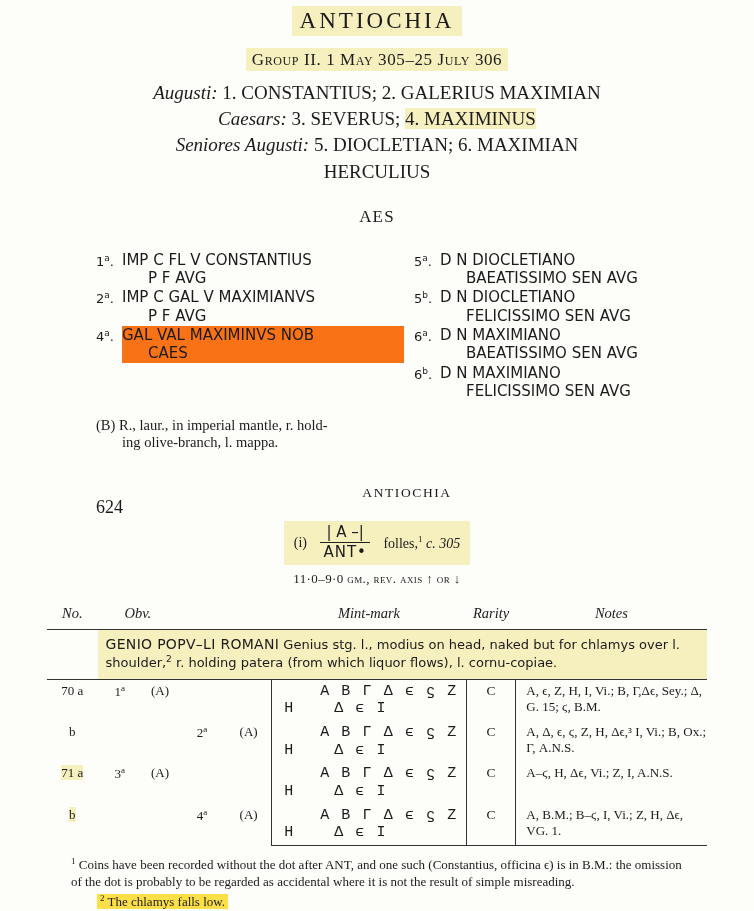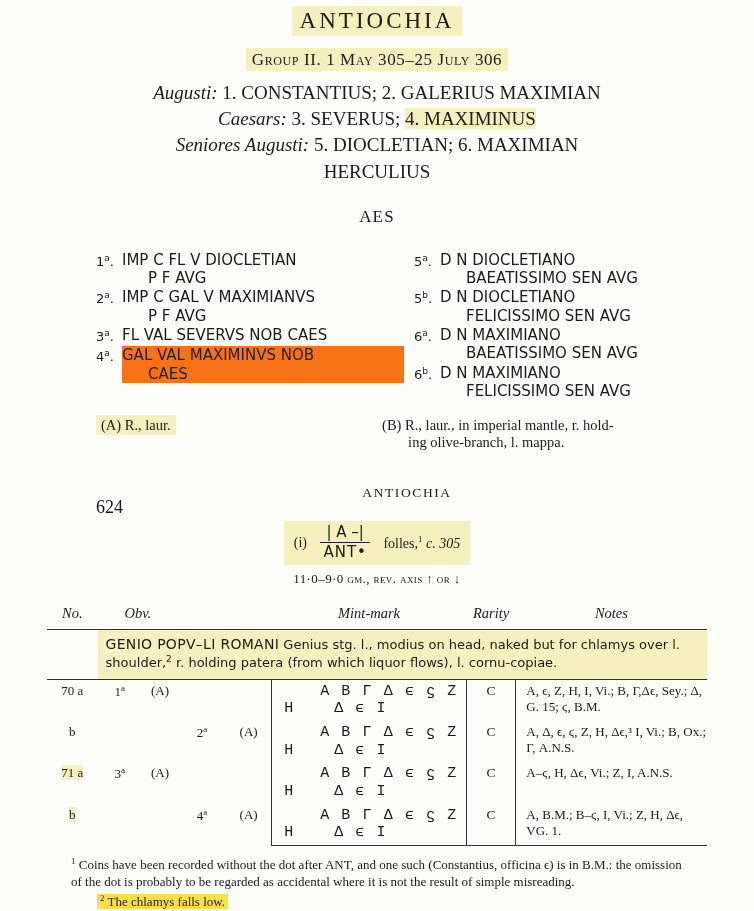--- a/index.html
+++ b/index.html
@@ -247,39 +247,33 @@
   </div>
 
   <div class="aes-head">AES</div>
 
   <div class="legends">
     <div class="col left">
 
       <div class="leg-row">
         <div class="leg-num"><span>1</span><sup>a</sup>.</div>
         <div class="leg-text">
-          <span>IMP C FL V DIOCLETIAN</span>
+          <span>IMP C FL V CONSTANTIUS</span>
           <span class="l2">P F AVG</span>
         </div>
       </div>
 
       <div class="leg-row">
         <div class="leg-num"><span>2</span><sup>a</sup>.</div>
         <div class="leg-text">
           <span>IMP C GAL V MAXIMIANVS</span>
           <span class="l2">P F AVG</span>
         </div>
       </div>
 
-      <div class="leg-row">
-        <div class="leg-num"><span>3</span><sup>a</sup>.</div>
-        <div class="leg-text">
-          <span>FL VAL SEVERVS NOB CAES</span>
-        </div>
-      </div>
 
       <div class="leg-row">
         <div class="leg-num"><span>4</span><sup>a</sup>.</div>
         <div class="leg-text hl">
           <span>GAL VAL MAXIMINVS NOB</span>
           <span class="l2">CAES</span>
         </div>
       </div>
 
     </div>
@@ -314,23 +308,20 @@
         <div class="leg-text">
           <span>D N MAXIMIANO</span>
           <span class="l2">FELICISSIMO SEN AVG</span>
         </div>
       </div>
 
     </div>
   </div>
 
   <div class="ab-row">
-    <div class="a">
-      <span class="hl">(A)  R., laur.</span>
-    </div>
     <div class="b">
       <span>(B)   R., laur., in imperial mantle, r. hold-</span>
       <span class="b-ind">ing olive-branch, l. mappa.</span>
     </div>
   </div>
 
   <div class="pageno-row">
     <div class="pageno">624</div>
     <div class="running-head">ANTIOCHIA</div>
   </div>

